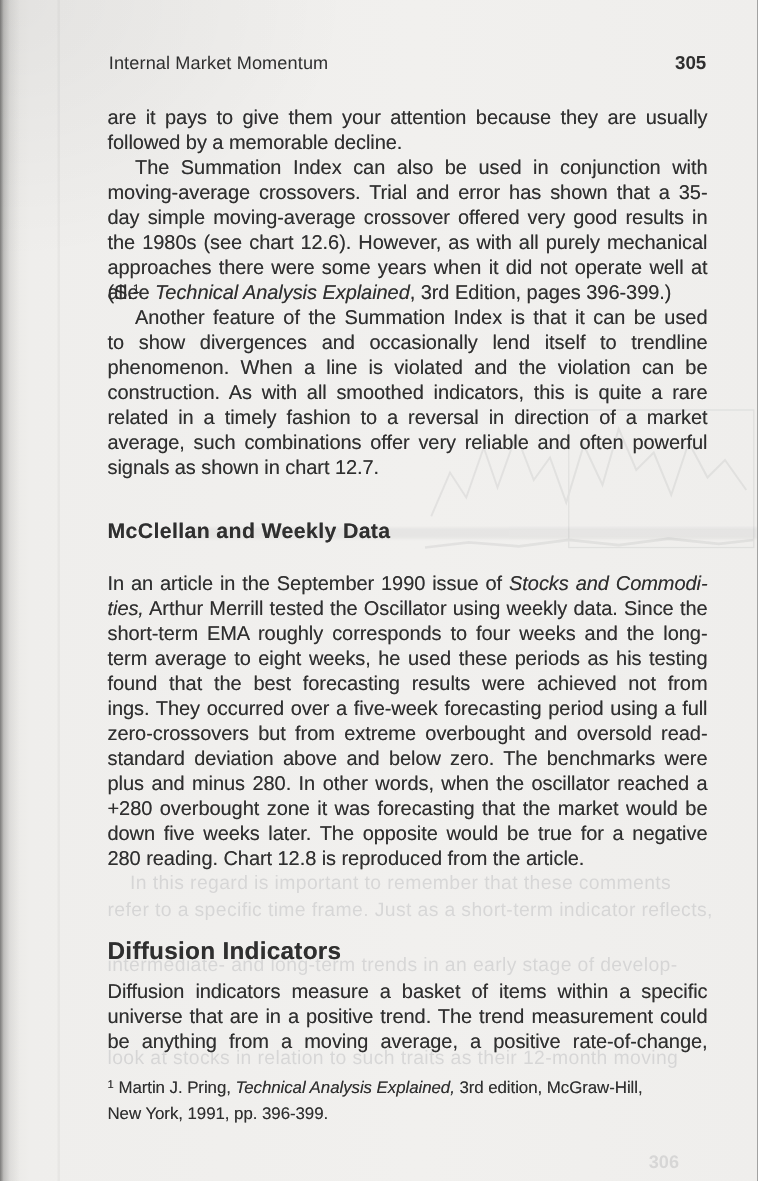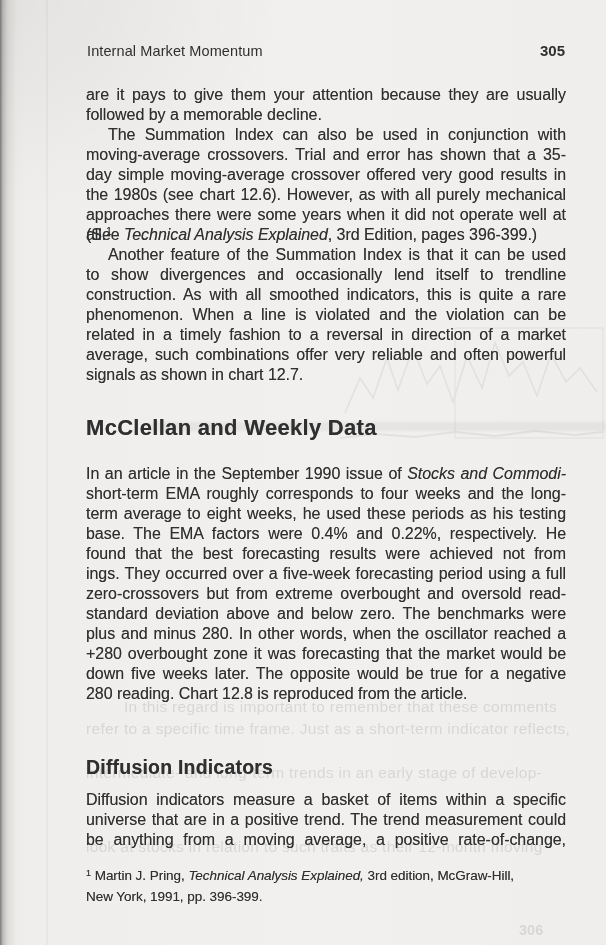--- a/index.html
+++ b/index.html
@@ -33,21 +33,21 @@
     font-size:16px; letter-spacing:-0.05px;
     text-shadow:0 0 0.4px rgba(47,47,47,0.55);
   }
   .line.last { text-align-last:left; }
   .line.indent { text-indent:22px; }
   .em { font-style:italic; }
   .sup { font-size:10px; position:relative; top:-5px; letter-spacing:0; }
   .heading {
     font-weight:bold; text-shadow:0 0 0.4px rgba(47,47,47,0.55);
   }
-  .heading-sub { font-size:22px; margin:30px 0 23px 0; letter-spacing:0.3px; }
+  .heading-sub { font-size:17px; margin:30px 0 23px 0; letter-spacing:0.3px; }
   .heading-main { font-size:19.5px; margin:52px 0 11px 0; letter-spacing:0.2px; }
   .para.footnote { margin-top:15px; }
   .para.footnote .line { font-size:13.5px; line-height:21px; height:21px; text-align-last:left; }
   .para.footnote .sup { font-size:9px; top:-4px; }
   .bleed-layer { position:absolute; inset:0; z-index:0; }
   .ghost-line {
     position:absolute; font-size:15.5px; white-space:nowrap;
     color:#4a4c58; opacity:0.15; filter:blur(0.4px); letter-spacing:0.3px;
   }
   .ghost-chart { position:absolute; left:335px; top:318px; opacity:0.09; }
@@ -66,21 +66,21 @@
 <div class="page">
 
   <div class="bleed-layer">
     <svg class="ghost-chart" width="270" height="140" viewBox="0 0 270 140">
       <polyline points="10,95 25,60 38,80 52,40 63,72 78,30 92,66 105,48 118,84 132,38 147,70 160,25 174,58 188,44 202,78 216,36 231,64 245,50 262,74" fill="none" stroke="#55585f" stroke-width="1.6"></polyline>
       <polyline points="5,120 40,116 80,119 120,114 160,118 200,113 240,117 268,114" fill="none" stroke="#55585f" stroke-width="2.2"></polyline>
       <rect x="120" y="10" width="148" height="110" fill="none" stroke="#55585f" stroke-width="1"></rect>
     </svg>
     <div class="ghost-band"></div>
     <div class="ghost-pagenum">306</div>
-  <div class="ghost-line" style="left: 124px; top: 698px;">In this regard is important to remember that these comments</div>
+  <div class="ghost-line" style="left: 104px; top: 698px;">In this regard is important to remember that these comments</div>
       <div class="ghost-line" style="left: 86px; top: 720px;">refer to a specific time frame. Just as a short-term indicator reflects,</div>
       <div class="ghost-line" style="left: 86px; top: 764px;">intermediate- and long-term trends in an early stage of develop-</div>
       <div class="ghost-line" style="left: 86px; top: 838px;">look at stocks in relation to such traits as their 12-month moving</div>
     </div>
 
   <div class="page-top">
     <span class="running-title">Internal Market Momentum</span>
     <span class="page-number">305</span>
   </div>
 
@@ -93,32 +93,32 @@
         <div class="line indent"><span>The Summation Index can also be used in conjunction with</span></div>
         <div class="line"><span>moving-average crossovers. Trial and error has shown that a 35-</span></div>
         <div class="line"><span>day simple moving-average crossover offered very good results in</span></div>
         <div class="line"><span>the 1980s (see chart 12.6). However, as with all purely mechanical</span></div>
         <div class="line"><span>approaches there were some years when it did not operate well at all.</span><span class="sup">1</span></div>
         <div class="line last"><span>(See </span><span class="em">Technical Analysis Explained</span><span>, 3rd Edition, pages 396-399.)</span></div>
       </div>
       <div class="para">
         <div class="line indent"><span>Another feature of the Summation Index is that it can be used</span></div>
         <div class="line"><span>to show divergences and occasionally lend itself to trendline</span></div>
+        <div class="line"><span>phenomenon. When a line is violated and the violation can be</span></div>
         <div class="line"><span>construction. As with all smoothed indicators, this is quite a rare</span></div>
-        <div class="line"><span>phenomenon. When a line is violated and the violation can be</span></div>
         <div class="line"><span>related in a timely fashion to a reversal in direction of a market</span></div>
         <div class="line"><span>average, such combinations offer very reliable and often powerful</span></div>
         <div class="line last"><span>signals as shown in chart 12.7.</span></div>
       </div>
       <div class="heading heading-sub">McClellan and Weekly Data</div>
       <div class="para">
         <div class="line"><span>In an article in the September 1990 issue of </span><span class="em">Stocks and Commodi-</span></div>
+        <div class="line"><span class="em">ties,</span><span> Arthur Merrill tested the Oscillator using weekly data. Since the</span></div>
         <div class="line"><span>short-term EMA roughly corresponds to four weeks and the long-</span></div>
         <div class="line"><span>term average to eight weeks, he used these periods as his testing</span></div>
-        <div class="line"><span>base. The EMA factors were 0.4% and 0.22%, respectively. He</span></div>
         <div class="line"><span>found that the best forecasting results were achieved not from</span></div>
         <div class="line"><span>ings. They occurred over a five-week forecasting period using a full</span></div>
         <div class="line"><span>zero-crossovers but from extreme overbought and oversold read-</span></div>
         <div class="line"><span>standard deviation above and below zero. The benchmarks were</span></div>
         <div class="line"><span>plus and minus 280. In other words, when the oscillator reached a</span></div>
         <div class="line"><span>+280 overbought zone it was forecasting that the market would be</span></div>
         <div class="line"><span>down five weeks later. The opposite would be true for a negative</span></div>
         <div class="line last"><span>280 reading. Chart 12.8 is reproduced from the article.</span></div>
       </div>
       <div class="heading heading-main">Diffusion Indicators</div>

